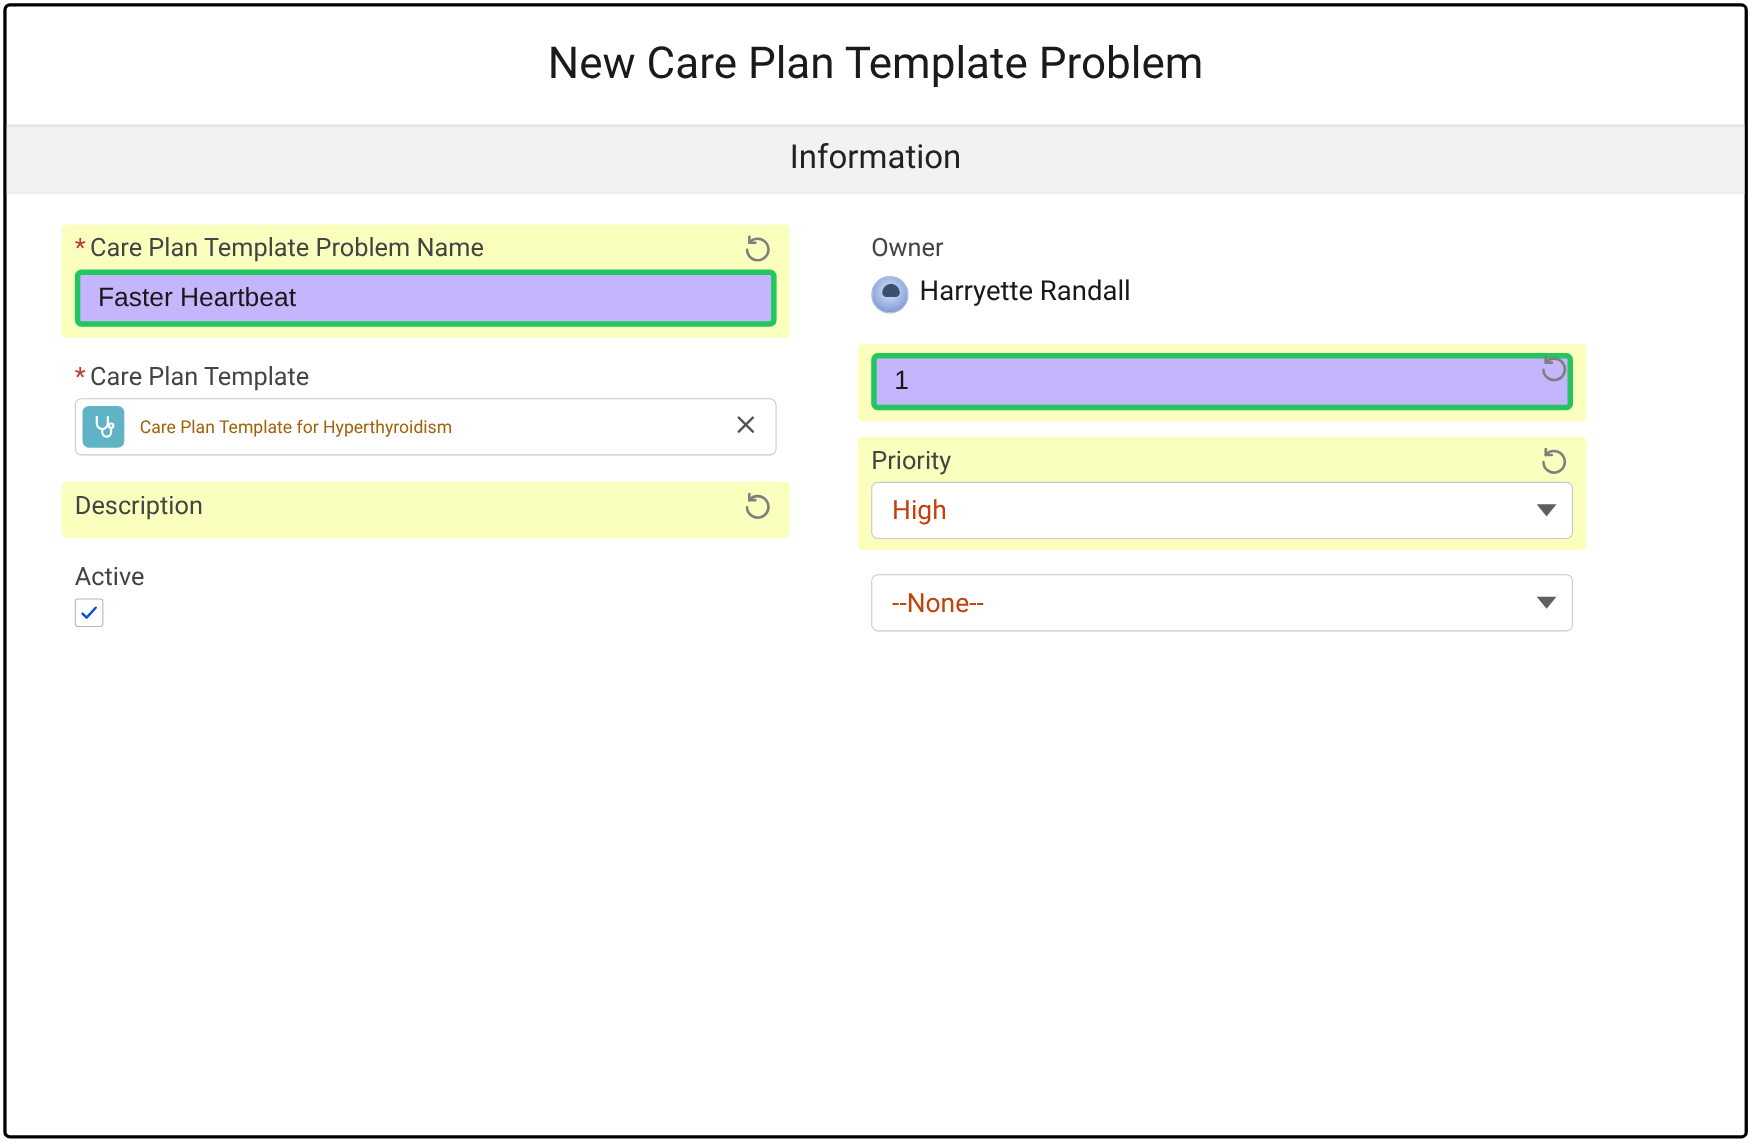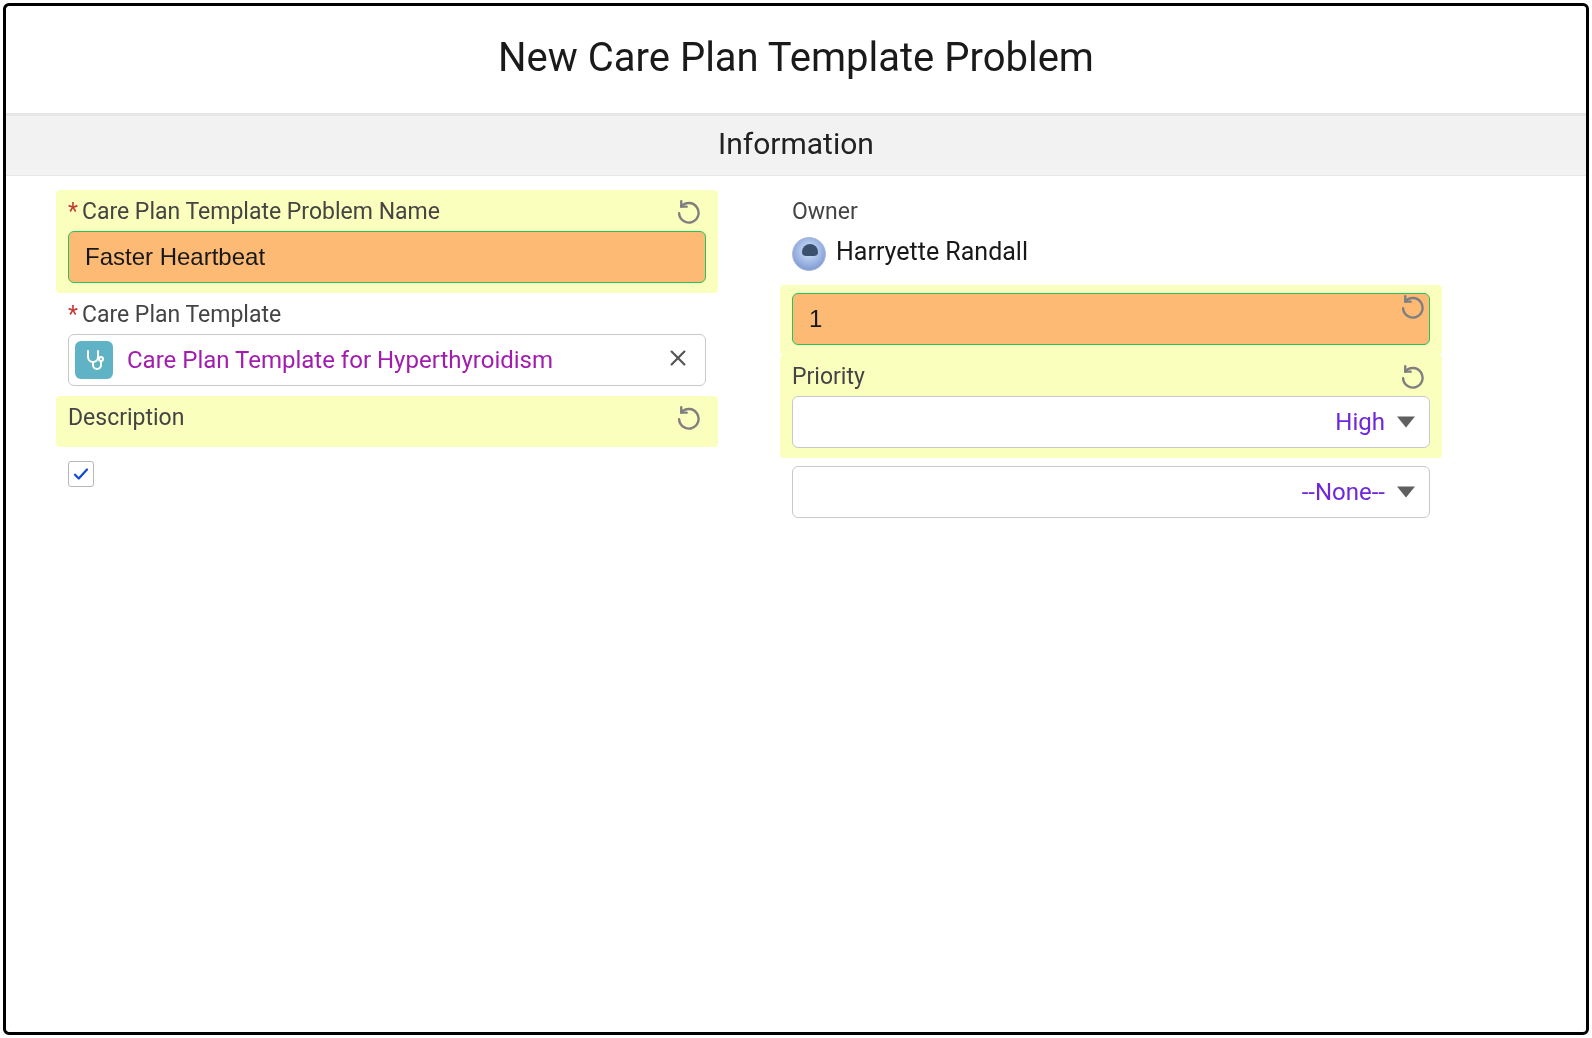--- a/index.html
+++ b/index.html
@@ -47,40 +47,41 @@
   }
   .col {
     flex: 0 0 662px;
     display: flex;
     flex-direction: column;
   }
   .field {
     position: relative;
     padding: 8px 12px 10px 12px;
     border-radius: 4px;
+    margin-top: 14px;
   }
   .field.hl {
     background: #faffbd;
   }
   .field-label {
     font-size: 23px;
     color: #444;
     margin-bottom: 6px;
     display: block;
   }
   .req {
     color: #c23934;
     margin-right: 4px;
   }
   .txt-input {
     width: 100%;
     height: 52px;
-    border: 1px solid #22c55e;
-    border-radius: 6px;
-    background: #fdba74;
+    border: 5px solid #22c55e;
+    border-radius: 6px;
+    background: #c4b5fd;
     padding: 12px 16px;
     font-size: 24px;
     color: #181818;
   }
   .undo-icon {
     position: absolute;
     right: 14px;
     top: 8px;
     width: 26px;
     height: 26px;
@@ -105,22 +106,22 @@
     border-radius: 6px;
     display: flex;
     align-items: center;
     justify-content: center;
     color: #fff;
     flex: 0 0 38px;
   }
   .lookup-icon svg { width: 24px; height: 24px; }
   .lookup-text {
     flex: 1 1 auto;
-    font-size: 24px;
-    color: #a21caf;
+    font-size: 16px;
+    color: #a16207;
     white-space: nowrap;
     overflow: hidden;
     text-overflow: ellipsis;
   }
   .lookup-clear {
     width: 26px;
     height: 26px;
     color: #555;
     cursor: pointer;
   }
@@ -156,23 +157,22 @@
     position: relative;
     width: 100%;
     height: 52px;
     border: 1px solid #c9c9c9;
     border-radius: 6px;
     background: #fff;
     display: flex;
     align-items: center;
     padding: 0 44px 0 18px;
     font-size: 24px;
-    color: #6d28d9;
+    color: #c2410c;
     cursor: pointer;
-    justify-content: flex-end;
   }
   .select-caret {
     position: absolute;
     right: 14px;
     top: 50%;
     transform: translateY(-50%);
     width: 0; height: 0;
     border-left: 9px solid transparent;
     border-right: 9px solid transparent;
     border-top: 11px solid #5f5f5f;
@@ -246,20 +246,21 @@
         <span class="field-label">Description</span>
         <span class="undo-icon">
           <svg viewBox="0 0 24 24" fill="none" stroke="currentColor" stroke-width="2.2" stroke-linecap="round" stroke-linejoin="round">
               <path d="M3 8a9 9 0 1 1-2 6"></path>
               <polyline points="3 3 3 8 8 8"></polyline>
             </svg>
         </span>
       </div>
 
       <div class="field">
+        <span class="field-label">Active</span>
         <div class="checkbox">
           <svg viewBox="0 0 24 24" fill="none" stroke="currentColor" stroke-width="3" stroke-linecap="round" stroke-linejoin="round">
               <polyline points="4 13 9 18 20 6"></polyline>
             </svg>
         </div>
       </div>
 
     </div>
 
     <div class="col">

